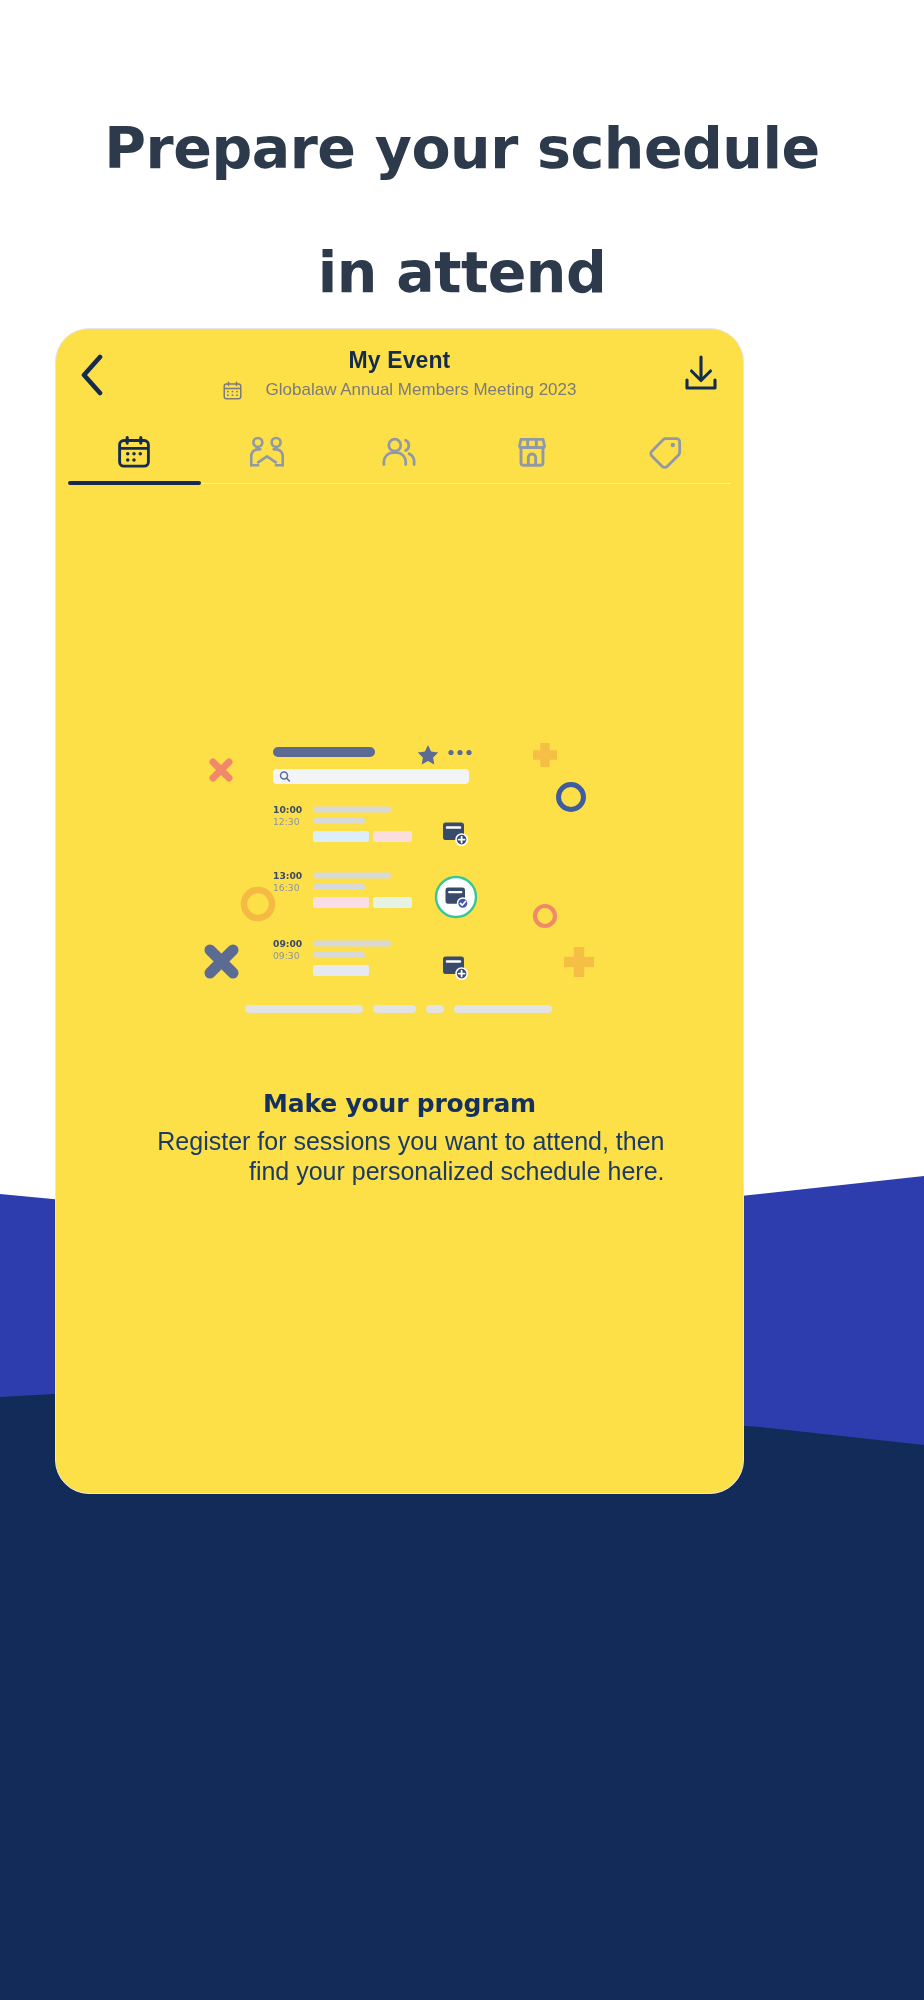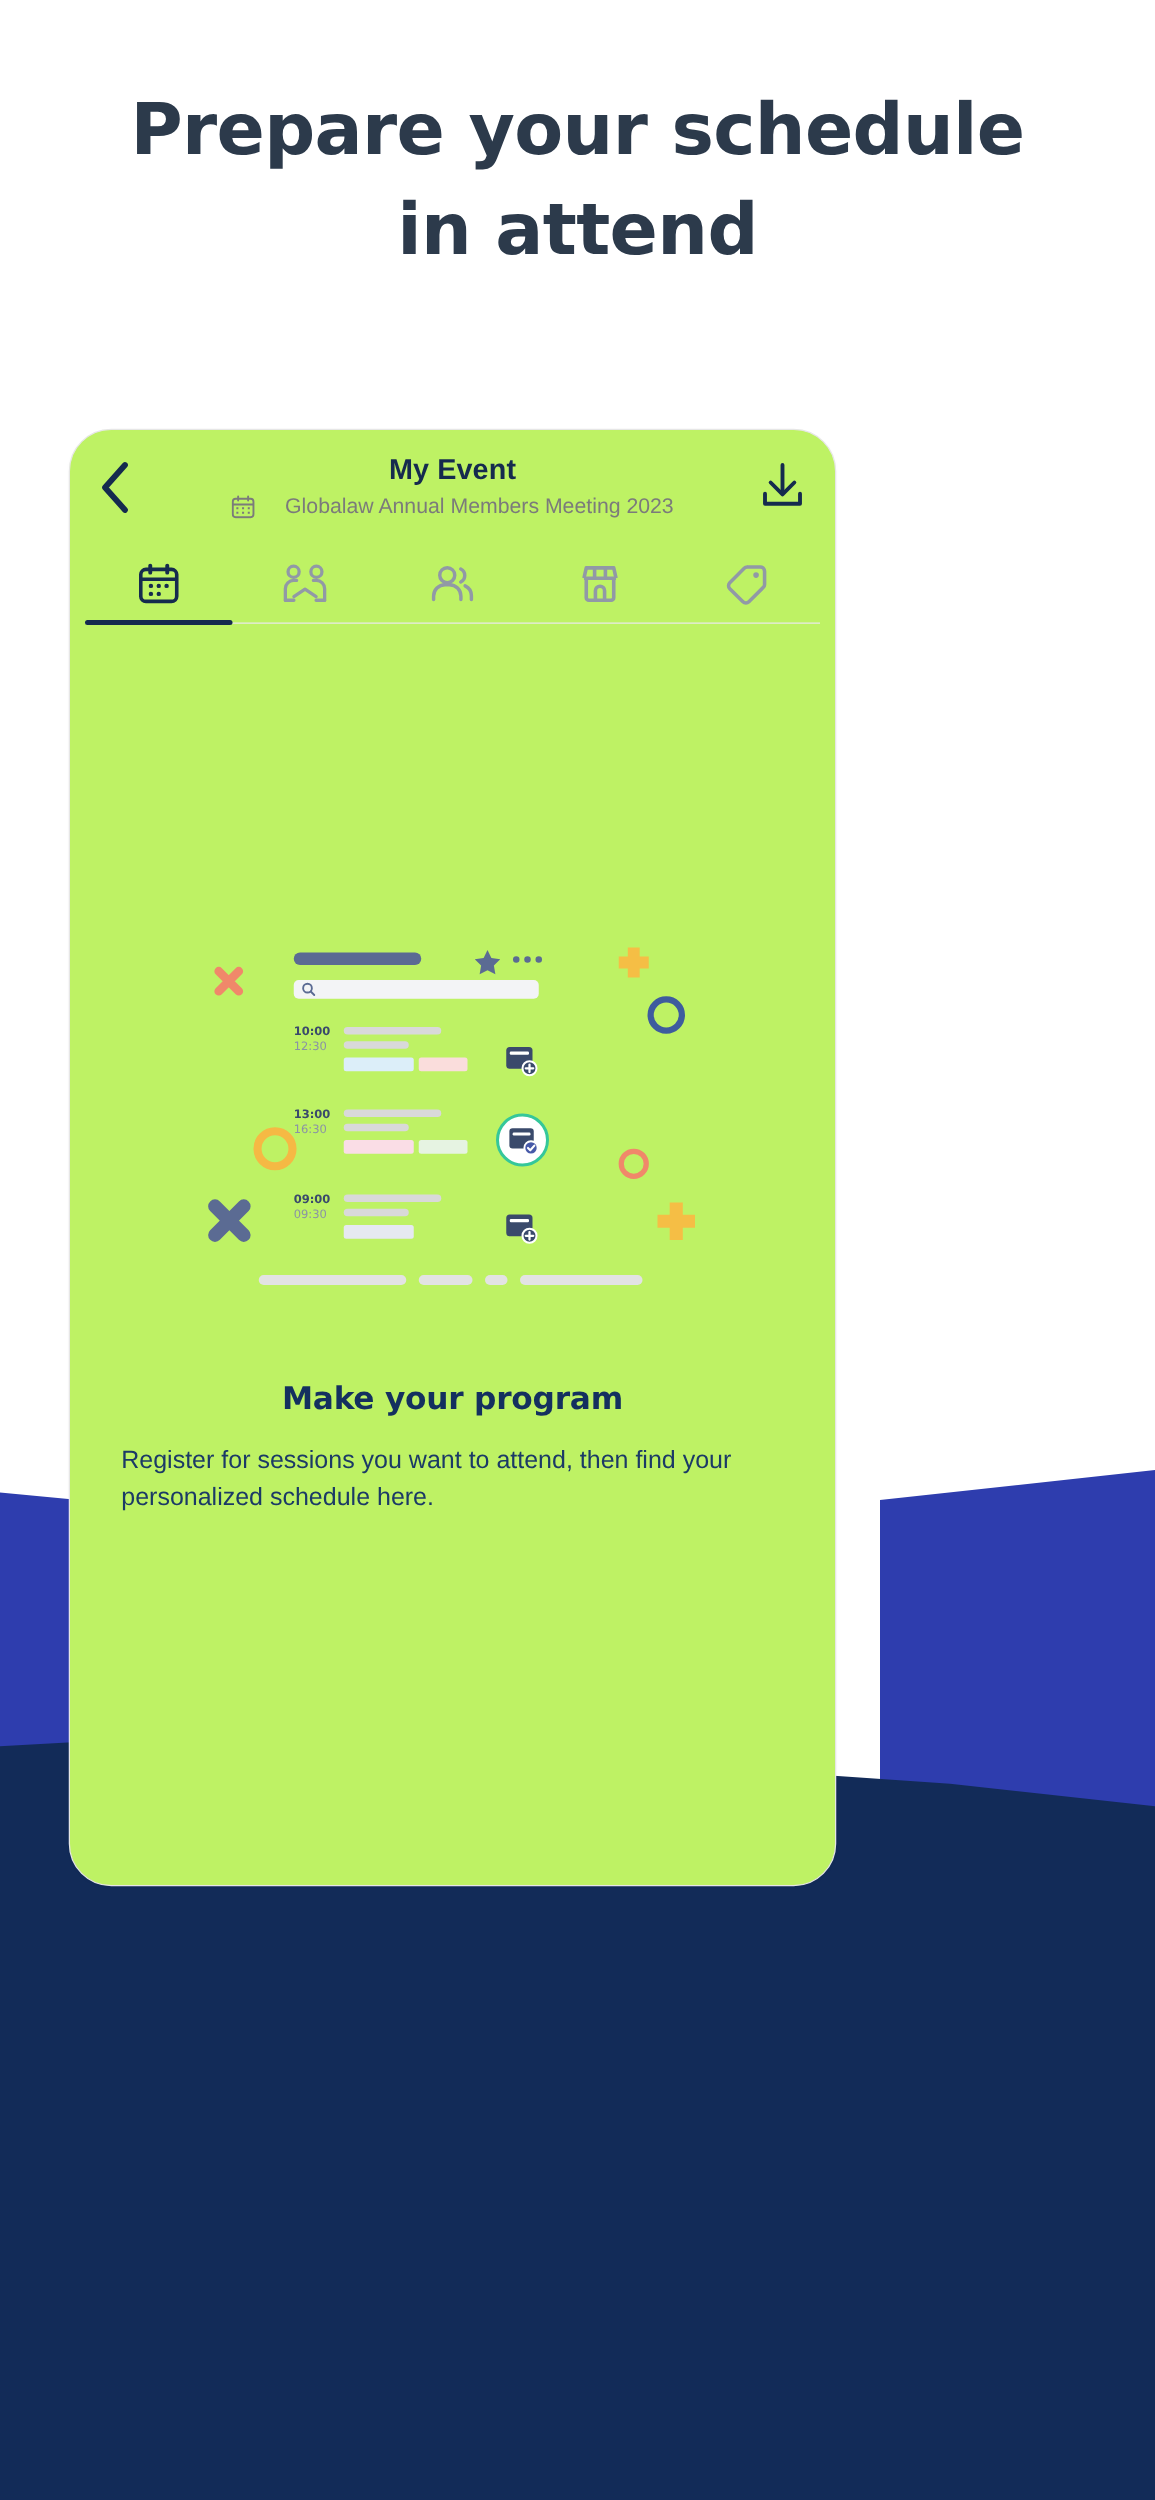--- a/index.html
+++ b/index.html
@@ -52,28 +52,28 @@
     position: absolute;
     top: 64px; left: 0; width: 924px;
     text-align: center;
     color: #2C3A4B;
     font-weight: bold;
     font-size: 57px;
     line-height: 80px;
     letter-spacing: -0.5px;
     font-family: "DejaVu Sans", sans-serif;
   }
-  .headline .ln { display: block; }
+  .headline .ln { display: block; margin-top: 44px; }
 
   
   .phone {
     position: absolute;
-    left: 55px; top: 343px;
-    width: 614px; height: 1166px;
-    background: #bef264;
+    left: 55px; top: 328px;
+    width: 689px; height: 1166px;
+    background: #fde047;
     border: 1.5px solid #E6E6E6;
     border-radius: 34px;
     overflow: hidden;
     box-shadow: 0 1px 3px rgba(0,0,0,0.02);
   }
 
   
   .ph-header {
     position: relative;
     height: 86px;
@@ -154,24 +154,24 @@
   .empty-title {
     margin-top: 35px;
     text-align: center;
     font-size: 25px;
     font-weight: bold;
     color: #14305F;
     font-family: "DejaVu Sans", sans-serif;
     letter-spacing: -0.2px;
   }
   .empty-body {
-    margin: 20px auto 0 auto;
+    margin: 8px auto 0 auto;
     width: 530px;
-    text-align: left;
-    font-size: 20px;
+    text-align: right;
+    font-size: 25px;
     line-height: 30px;
     color: #1B3A66;
   }
 </style>
 </head>
 <body>
 
 <div id="stage">
 
   <div class="bg-layer">

